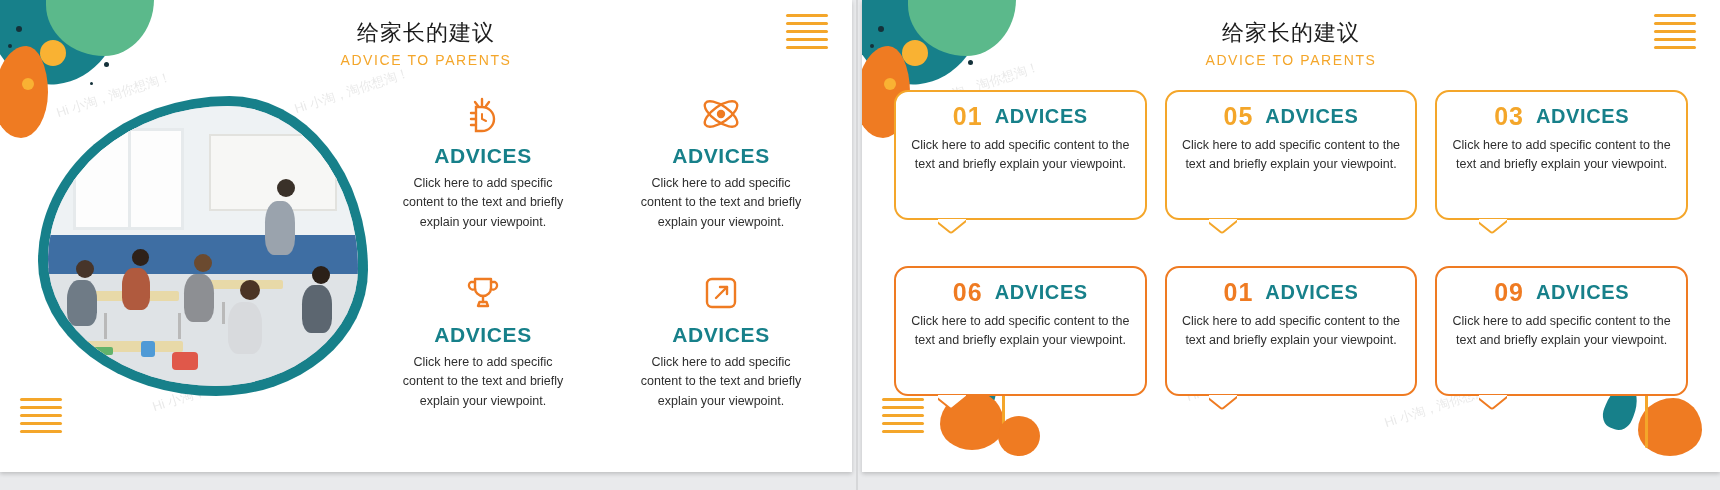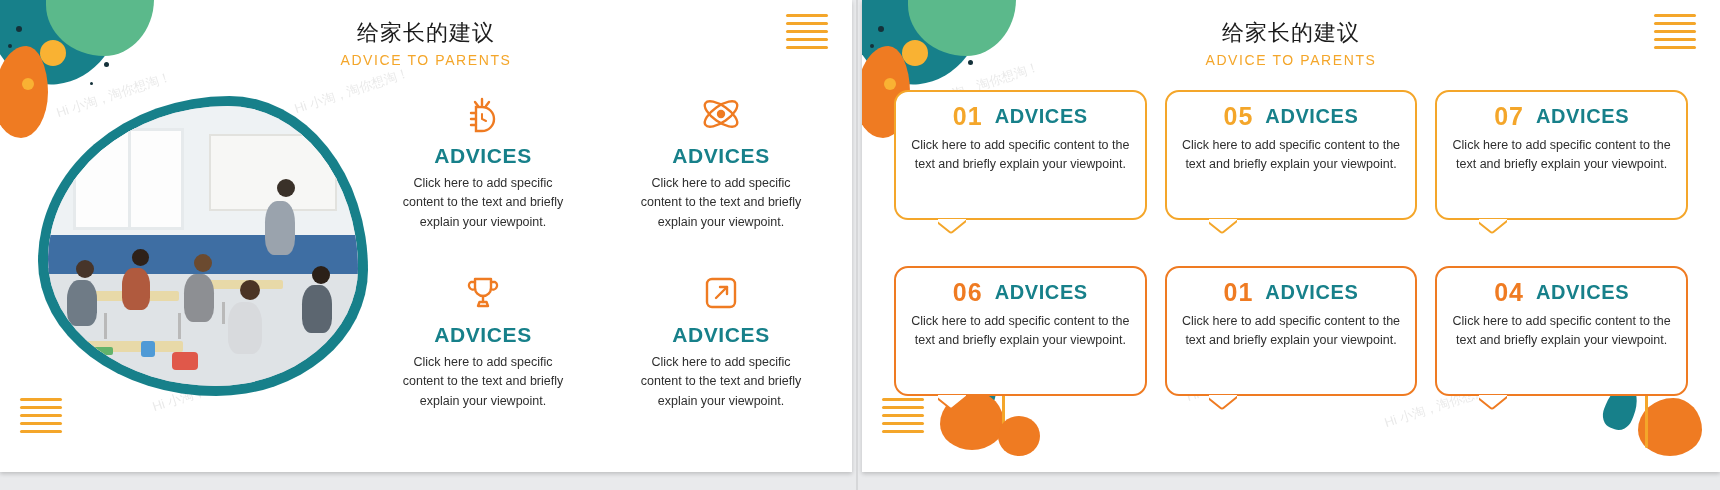--- a/index.html
+++ b/index.html
@@ -363,21 +363,21 @@
             <span class="cttl">ADVICES</span>
           </div>
           <div class="cbody">Click here to add specific content to the text and briefly explain your viewpoint.</div>
         </div>
         <div class="tail"></div>
       </div>
 
       <div class="card">
         <div class="bubble">
           <div class="card-head">
-            <span class="cnum">07</span>
+            <span class="cnum">03</span>
             <span class="cttl">ADVICES</span>
           </div>
           <div class="cbody">Click here to add specific content to the text and briefly explain your viewpoint.</div>
         </div>
         <div class="tail"></div>
       </div>
 
       <div class="card orange">
         <div class="bubble">
           <div class="card-head">
@@ -396,21 +396,21 @@
             <span class="cttl">ADVICES</span>
           </div>
           <div class="cbody">Click here to add specific content to the text and briefly explain your viewpoint.</div>
         </div>
         <div class="tail"></div>
       </div>
 
       <div class="card orange">
         <div class="bubble">
           <div class="card-head">
-            <span class="cnum">04</span>
+            <span class="cnum">09</span>
             <span class="cttl">ADVICES</span>
           </div>
           <div class="cbody">Click here to add specific content to the text and briefly explain your viewpoint.</div>
         </div>
         <div class="tail"></div>
       </div>
 
     </div>
   </div>
 

